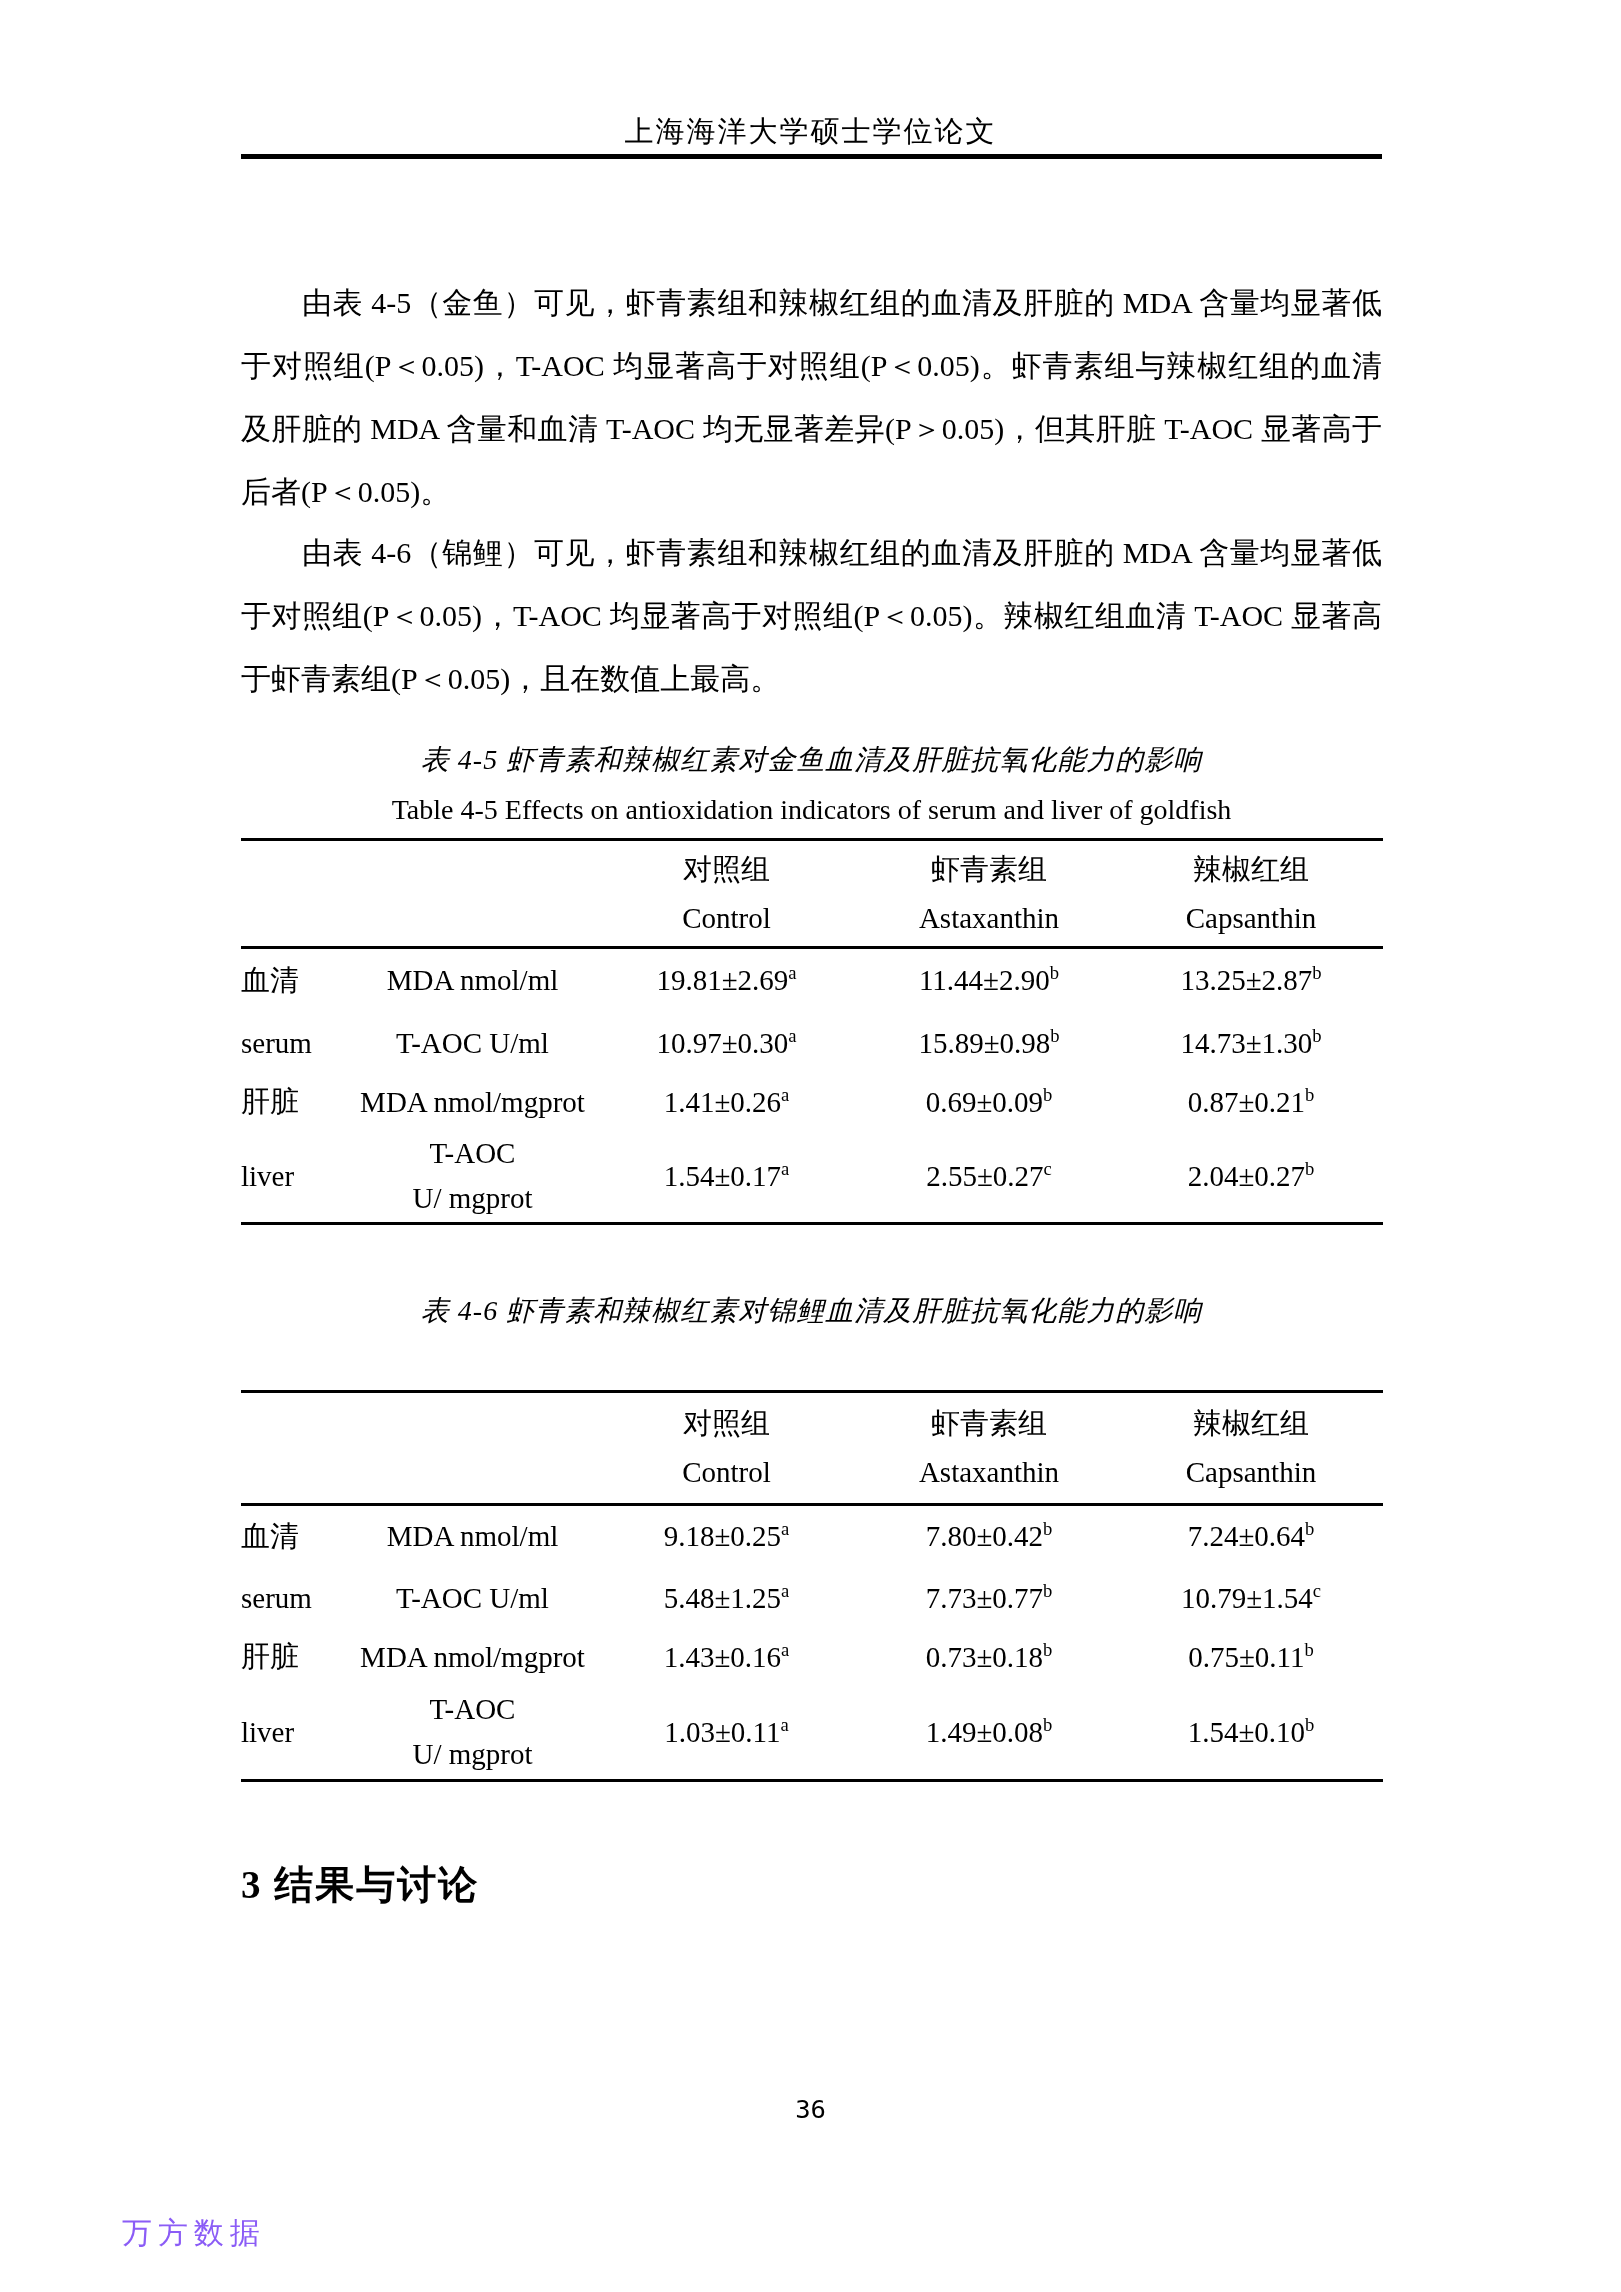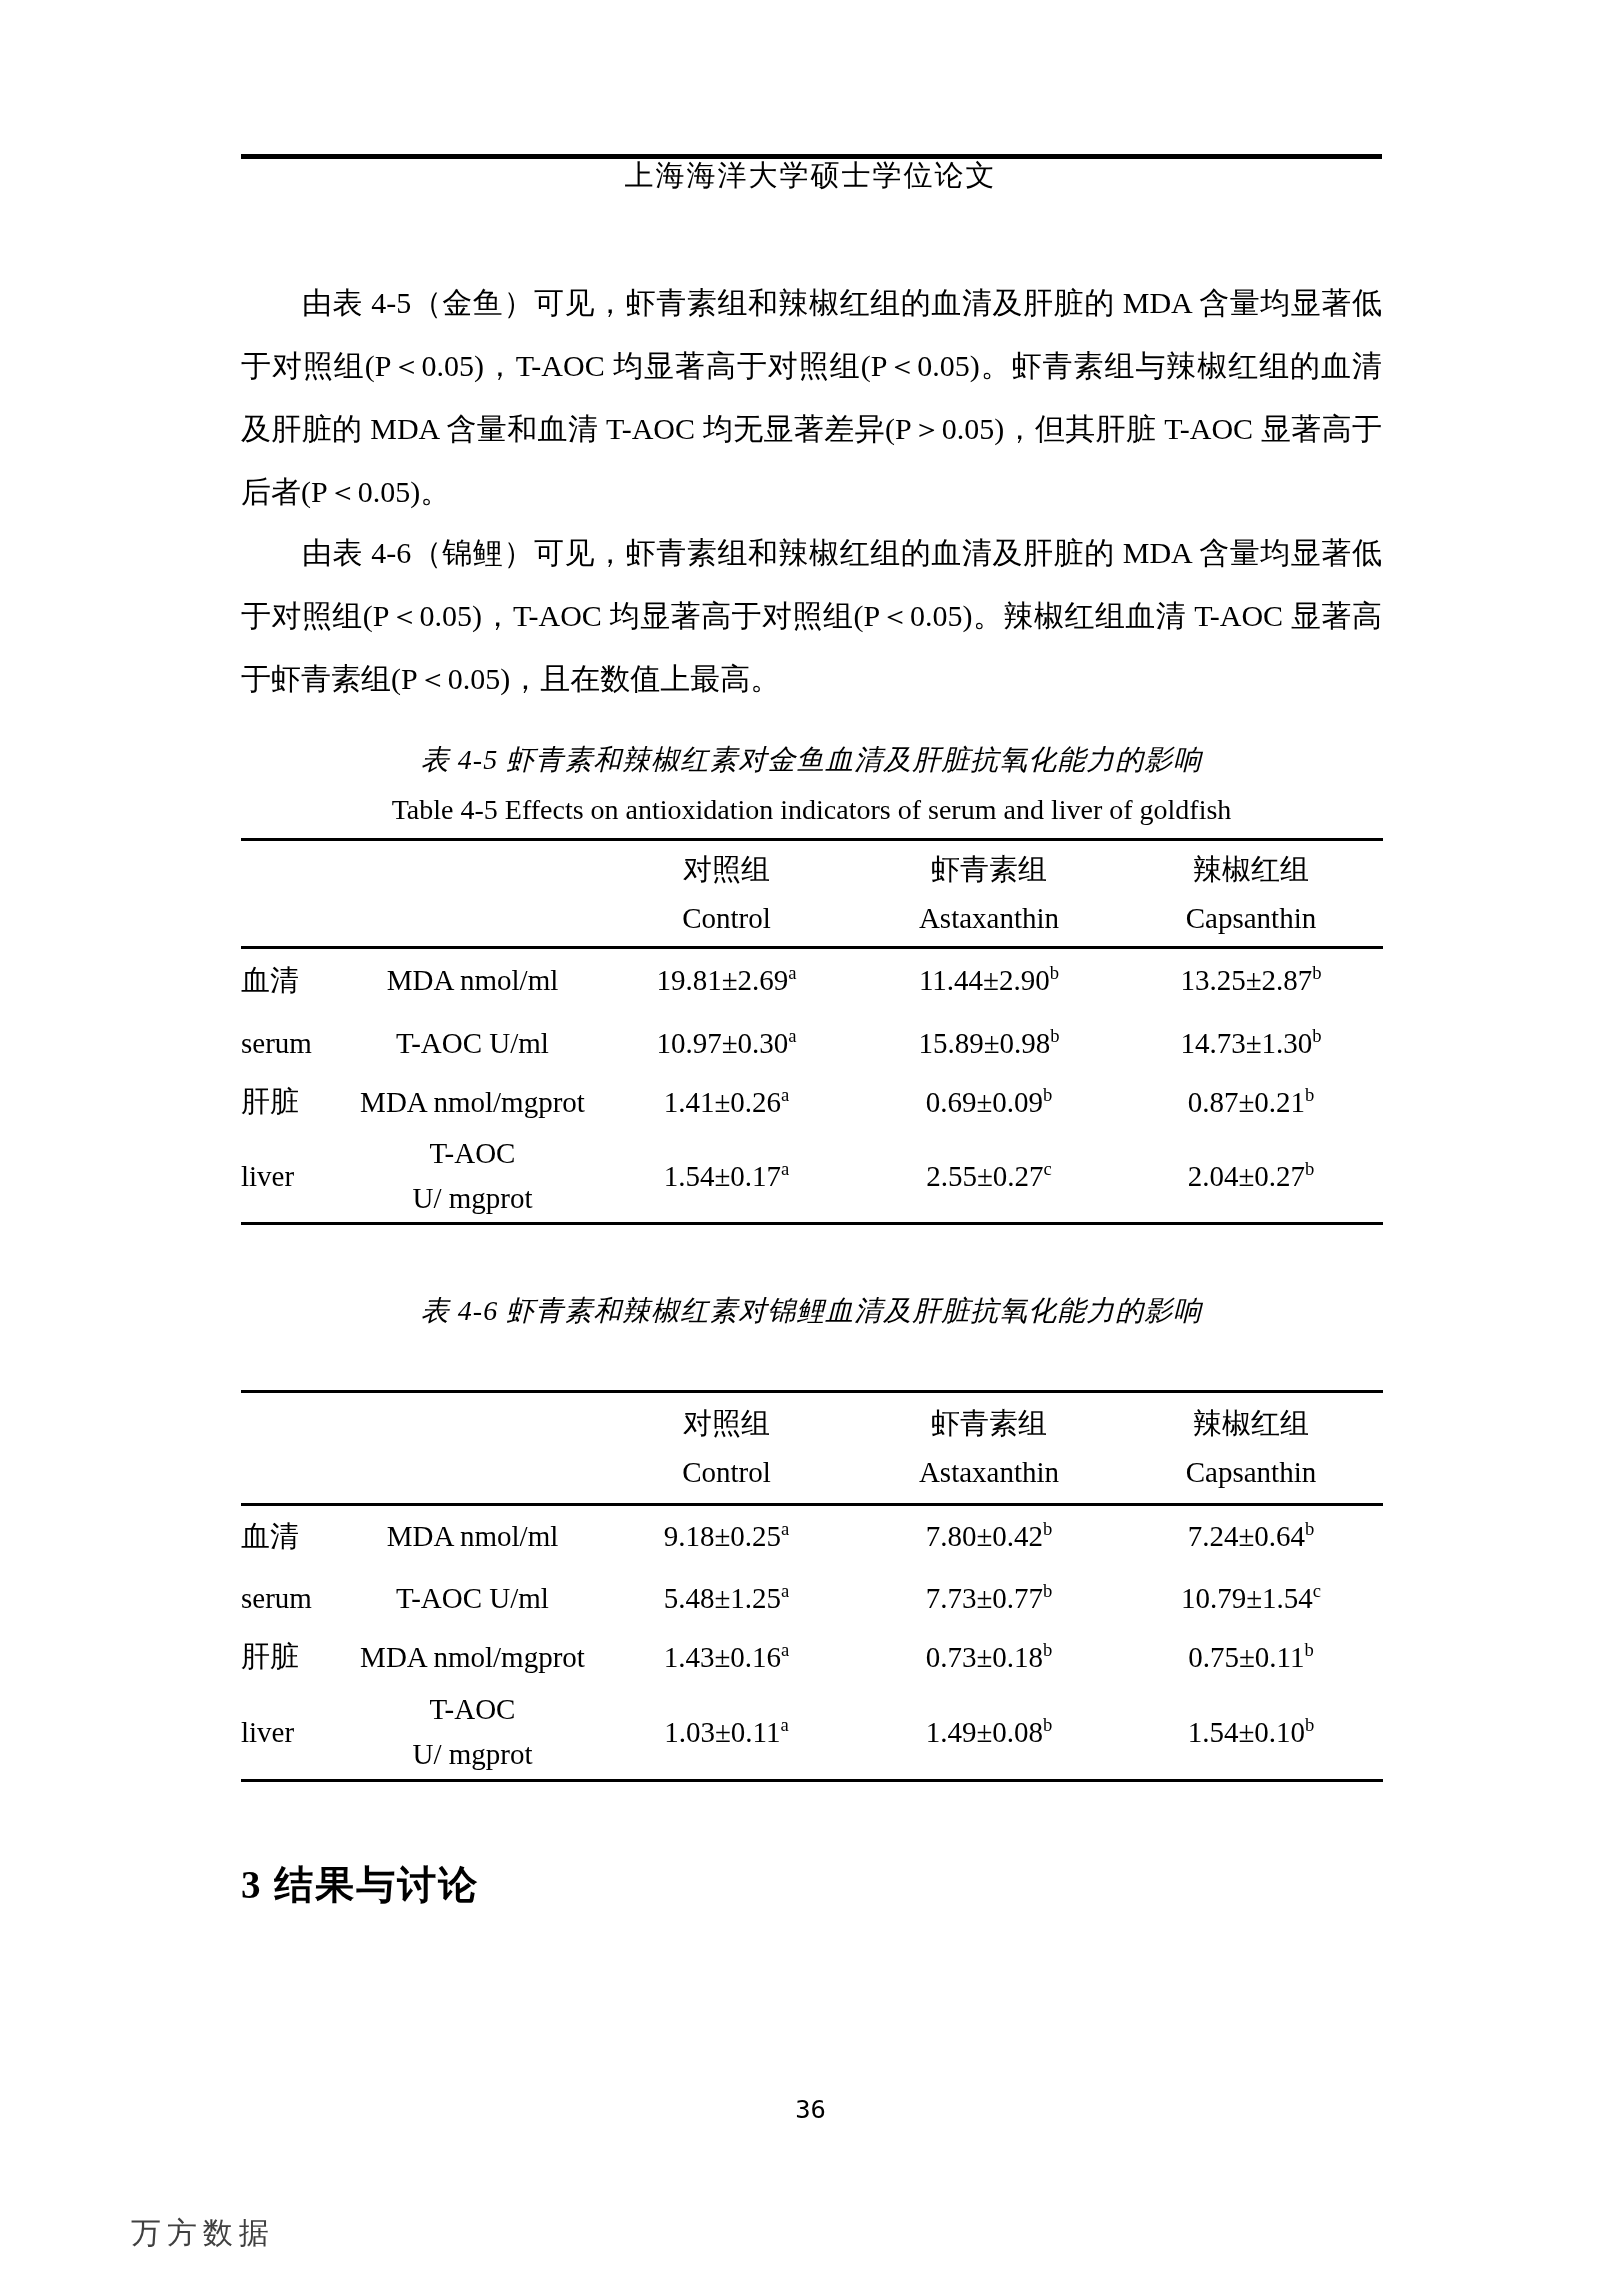--- a/index.html
+++ b/index.html
@@ -4,21 +4,21 @@
 <style>
   * { margin:0; padding:0; box-sizing:border-box; }
   html,body { background:#ffffff; }
   .page {
     position:relative; width:1621px; height:2293px; background:#ffffff;
     font-family:"Liberation Serif","DejaVu Serif",serif; color:#000;
     overflow:hidden;
   }
   .running-title {
     position:absolute; top:112px; left:0; width:100%;
-    text-align:center; font-size:29px; letter-spacing:2px;margin-top:44px;
+    text-align:center; font-size:29px; letter-spacing:2px;
   }
   .header-rule {
     position:absolute; top:154px; left:241px; width:1141px; height:4.9px; background:#000;
   }
   .sec23 {
     position:absolute; top:202px; left:241px;
     font-size:33px; font-weight:bold; letter-spacing:1px;
   }
   .para {
     position:absolute; left:241px; width:1141px;
@@ -56,22 +56,22 @@
   sup { font-size:18.6px; line-height:0; vertical-align:super; }
   .sec3 {
     position:absolute; top:1858px; left:241px;
     font-size:39px; font-weight:bold; letter-spacing:2px;
   }
   .pageno {
     position:absolute; top:2094px; left:0; width:100%; text-align:center;
     font-size:25.5px; font-family:"DejaVu Sans Mono","Liberation Mono",monospace;
   }
   .watermark {
-    position:absolute; top:2213px; left:131px;
-    font-size:30px; color:#404040; letter-spacing:5.9px;
+    position:absolute; top:2213px; left:122px;
+    font-size:30px; color:#8b5cf6; letter-spacing:5.9px;
   }
 </style>
 </head>
 <body>
 
 <div class="page">
 
   <div class="running-title">上海海洋大学硕士学位论文</div>
   <div class="header-rule"></div>
 

